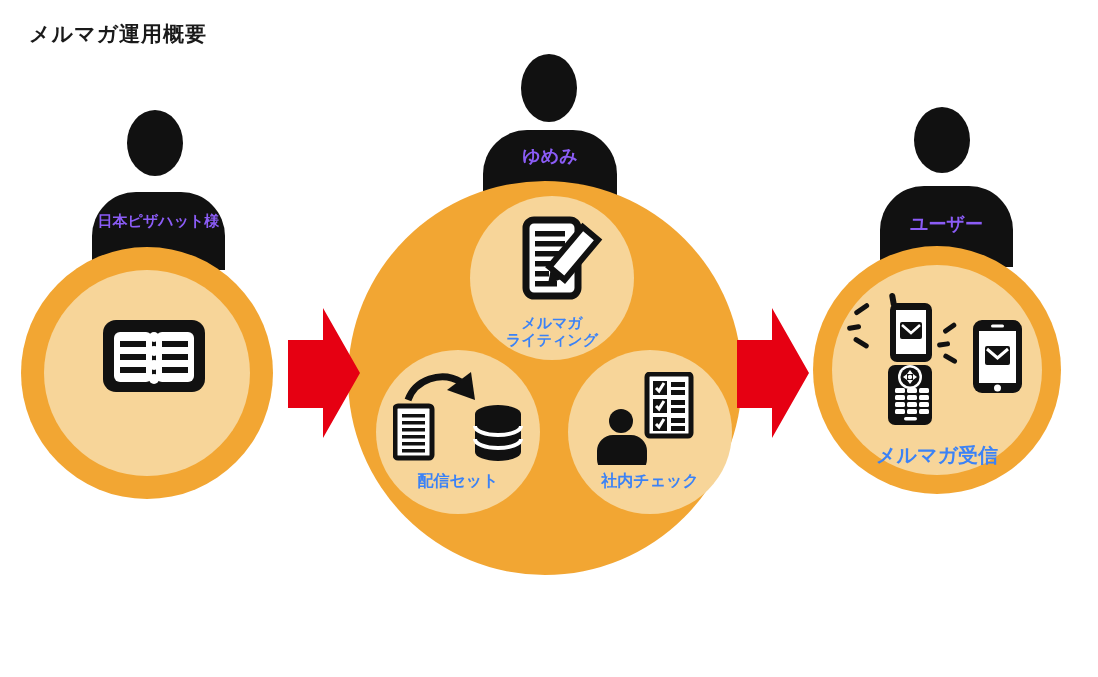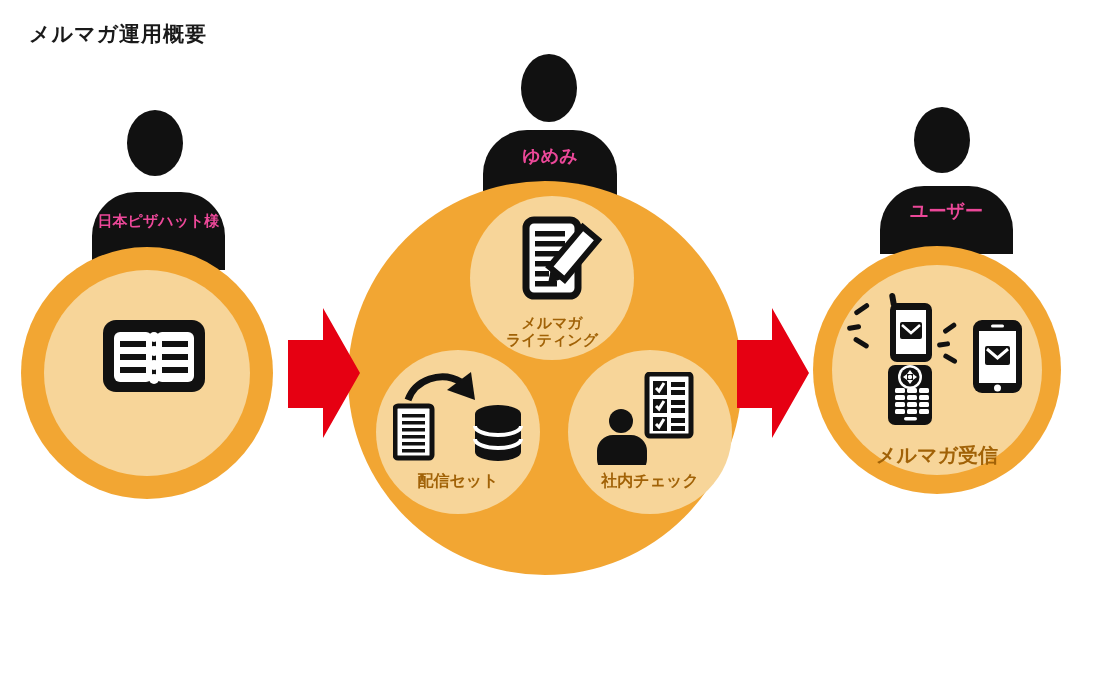--- a/index.html
+++ b/index.html
@@ -5,27 +5,27 @@
   html,body{margin:0;padding:0;background:#fff;}
   .canvas{
     position:relative;width:1098px;height:677px;background:#ffffff;overflow:hidden;
     font-family:"Liberation Sans","DejaVu Sans",sans-serif;font-weight:bold;color:#1a1a1a;
   }
   .abs{position:absolute;}
   .page-title{left:29px;top:20px;font-size:21px;letter-spacing:1px;z-index:6;}
   .head{background:#111;border-radius:50%;z-index:1;}
   .shoulders{
     background:#111;z-index:1;border-radius:44px 44px 0 0;
-    display:flex;justify-content:center;color:#ec4899;text-align:center;
+    display:flex;justify-content:center;color:#8b5cf6;text-align:center;
   }
   .circle{border-radius:50%;}
   .outer{background:#F2A633;z-index:2;}
   .inner{background:#F7D599;z-index:3;}
   .icon{z-index:4;}
-  .tlabel{z-index:4;text-align:center;color:#a16207;}
+  .tlabel{z-index:4;text-align:center;color:#3b82f6;}
   .arrow{z-index:5;}
 </style>
 </head>
 <body>
 
 <div class="canvas">
 
   <div class="abs page-title">メルマガ運用概要</div>
 
   <div class="abs head" style="left:127px;top:110px;width:56px;height:66px;"></div>
@@ -116,21 +116,21 @@
     <circle cx="26" cy="49" r="12" fill="#111"></circle>
     <rect x="2" y="63" width="50" height="40" rx="16" fill="#111"></rect>
   </svg>
   <div class="abs tlabel" style="left:570px;top:471px;width:160px;font-size:16px;">社内チェック</div>
 
   <svg class="abs arrow" style="left:737px;top:308px;" width="73" height="131" viewBox="0 0 73 131">
     <polygon points="0,32 35,32 35,0 72,65 35,130 35,100 0,100" fill="#E60012"></polygon>
   </svg>
 
   <div class="abs head" style="left:914px;top:107px;width:56px;height:66px;"></div>
-  <div class="abs shoulders" style="left:880px;top:186px;width:133px;height:55px;padding-top:13px;font-size:18px;">
+  <div class="abs shoulders" style="left:880px;top:186px;width:133px;height:55px;padding-top:26px;font-size:18px;">
     <span>ユーザー</span>
   </div>
   <div class="abs circle outer" style="left:813px;top:246px;width:248px;height:248px;"></div>
   <div class="abs circle inner" style="left:832px;top:265px;width:210px;height:210px;"></div>
   <svg class="abs icon" style="left:845px;top:290px;" width="178" height="136" viewBox="0 0 178 136">
 
     <rect x="8" y="17" width="17" height="5" rx="2.5" fill="#111" transform="rotate(-35 16 19)"></rect>
     <rect x="2" y="35" width="14" height="5" rx="2.5" fill="#111" transform="rotate(-10 9 37)"></rect>
     <rect x="8" y="50" width="17" height="5" rx="2.5" fill="#111" transform="rotate(32 16 52)"></rect>
 

